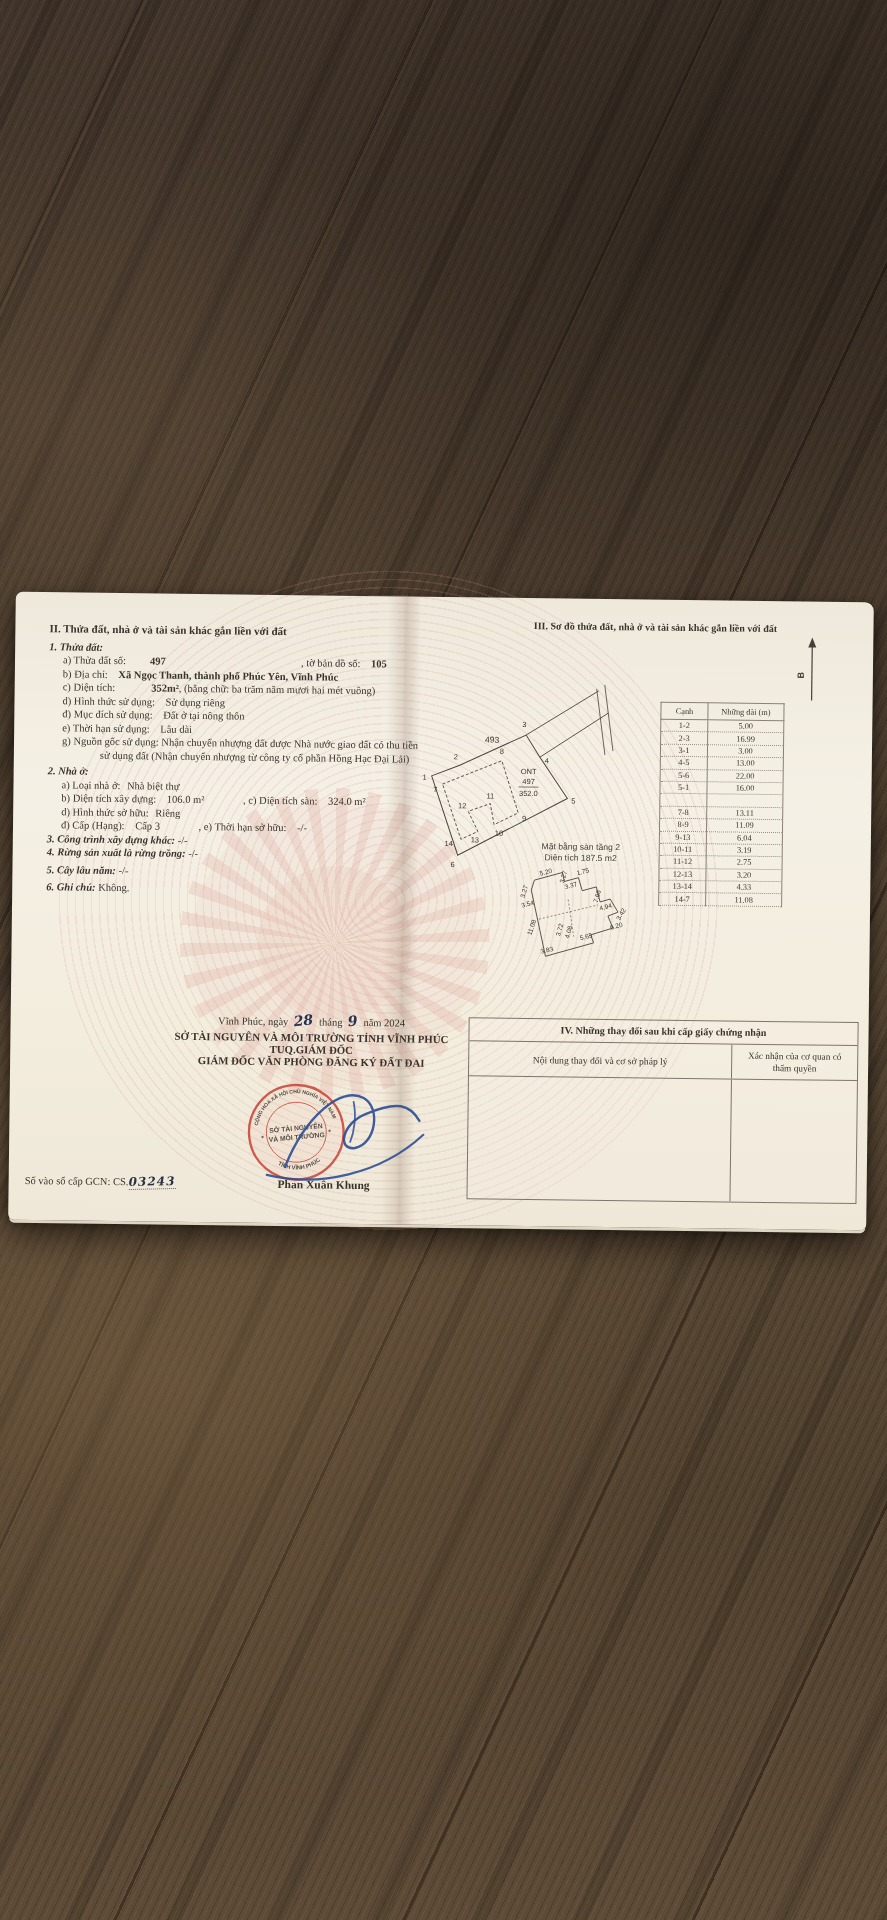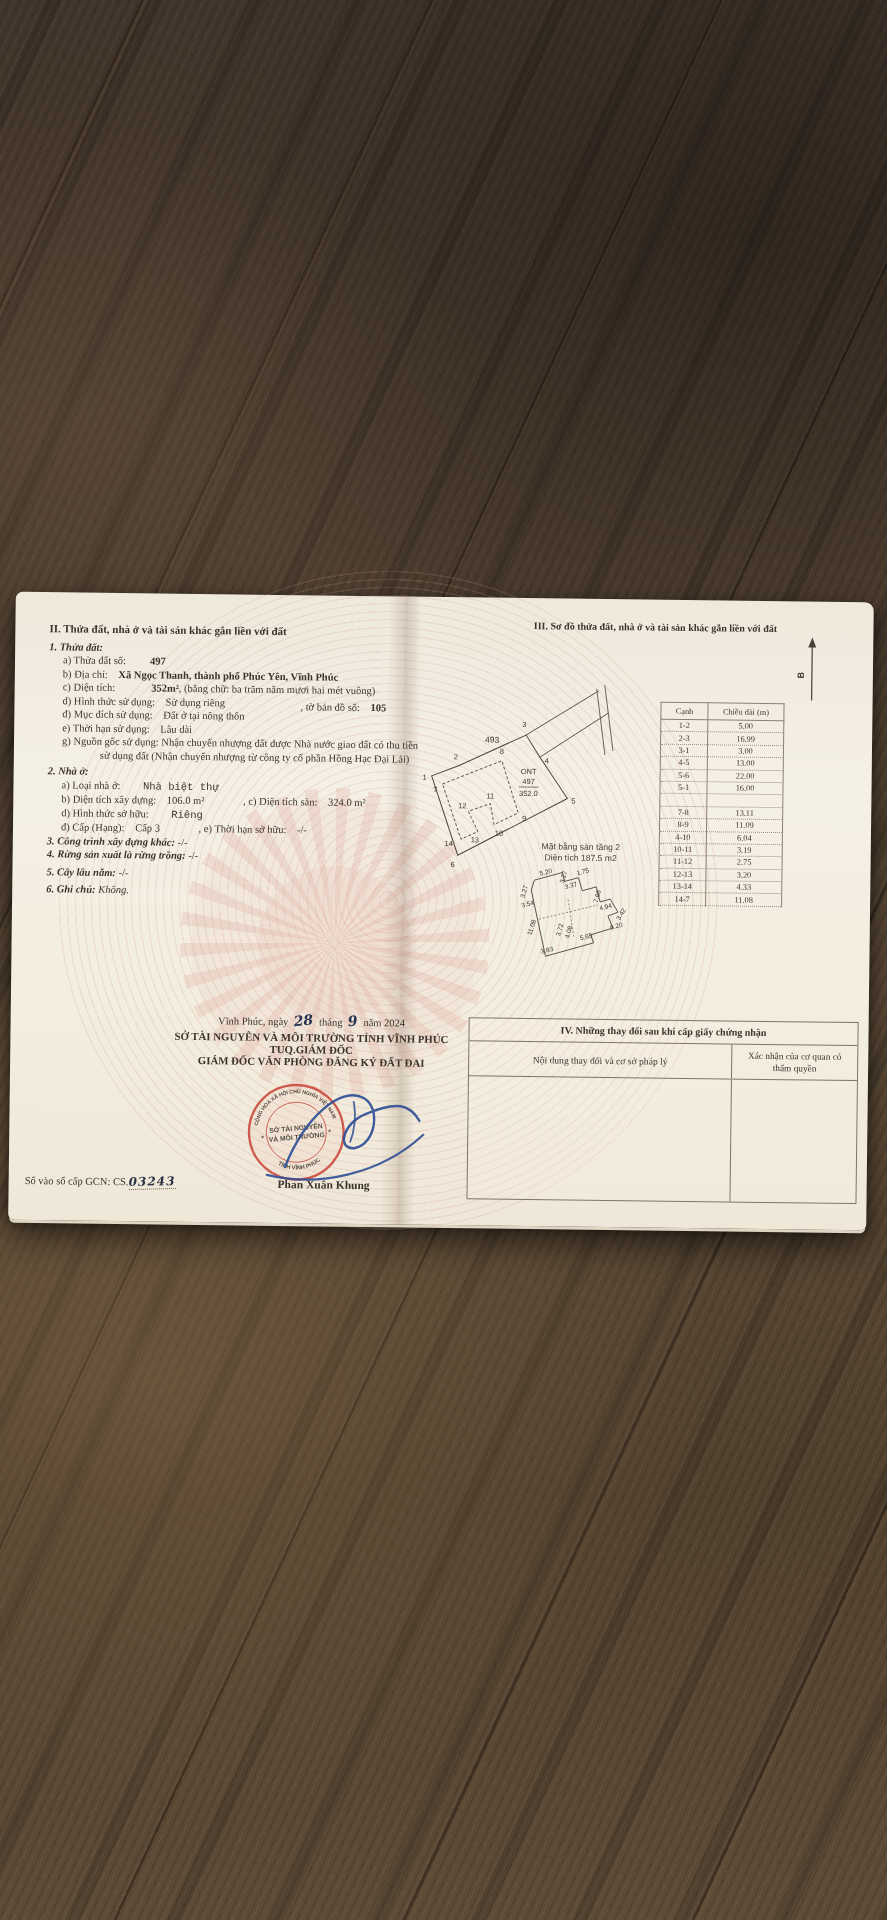--- a/index.html
+++ b/index.html
@@ -31,25 +31,25 @@
       repeating-conic-gradient(rgba(213,148,138,.32) 0deg 5deg, rgba(0,0,0,0) 5deg 12deg),
       radial-gradient(circle, rgba(218,156,146,.30) 0 35%, rgba(218,156,146,.12) 35% 65%, rgba(0,0,0,0) 66%);
     opacity:.65;pointer-events:none;}
   .fold{position:absolute;left:372px;top:0;width:34px;height:100%;
     background:linear-gradient(90deg, rgba(0,0,0,0), rgba(125,95,72,.16) 45%, rgba(92,64,45,.20) 55%, rgba(0,0,0,0));
     pointer-events:none;}
   .sec2{position:absolute;left:34px;top:30px;width:376px;font-size:10.5px;line-height:13.5px;z-index:2;}
   .sec2 .h{font-weight:bold;font-size:11px;margin-bottom:4px;}
   .sub{font-weight:bold;font-style:italic;}
   .b{font-weight:bold;}
-  .it{font-style:italic;}
-  .ml8{margin-left:8px;} .ml16{margin-left:20px;font-family:Liberation Mono, monospace;} .ml24{margin-left:24px;} .ml36{margin-left:36px;}
+  .it{}
+  .ml8{margin-left:8px;} .ml16{margin-left:4px;} .ml24{margin-left:24px;} .ml36{margin-left:36px;}
   .ind{padding-left:14px;}
   .ln{position:relative;}
-  .rightcol{position:absolute;left:252px;margin-top:44px;}
+  .rightcol{position:absolute;left:252px;}
   .ln-g{padding-left:52px;text-indent:-38px;}
   .issue{position:absolute;left:150px;top:420px;width:302px;text-align:center;z-index:2;font-size:10.5px;}
   .issue .org{font-weight:bold;margin-top:4px;font-size:10.8px;}
   .issue .t{font-weight:bold;font-size:10.8px;}
   .hw{font-family:"DejaVu Serif",serif;font-style:italic;font-weight:bold;font-size:14px;color:#273352;display:inline-block;transform:rotate(-6deg);margin:0 3px;line-height:10px;}
   .stampwrap{position:absolute;left:237px;top:487px;width:100px;height:100px;z-index:3;opacity:.88;transform:rotate(-6deg);}
   .sigwrap{position:absolute;left:248px;top:476px;width:178px;height:112px;z-index:4;}
   .signer{position:absolute;left:210px;top:583px;width:210px;text-align:center;font-weight:bold;font-size:11.5px;z-index:2;}
   .registry{position:absolute;left:16px;top:581px;font-size:10.5px;z-index:2;}
   .hw2{font-family:"DejaVu Serif",serif;font-style:italic;font-weight:bold;font-size:12px;color:#2b3146;border-bottom:1px dotted #6b6257;letter-spacing:1px;display:inline-block;transform:rotate(-2deg);}
@@ -241,21 +241,21 @@
     <text transform="translate(89,74) rotate(-15)" font-size="6.5" text-anchor="middle">5.65</text>
     <text transform="translate(64,66) rotate(-75)" font-size="6.5" text-anchor="middle">3.72</text>
     <text transform="translate(73,68) rotate(-75)" font-size="6.5" text-anchor="middle">4.08</text>
     <text transform="translate(50,88) rotate(-15)" font-size="6.5" text-anchor="middle">3.83</text>
   </svg>
 
   <table class="etable">
     <tbody>
         <tr>
       <th class="ce" style="height:16px;border:.8px solid #8a8076">Cạnh</th>
-      <th style="height:16px;border:.8px solid #8a8076">Chiều dài (m)</th>
+      <th style="height:16px;border:.8px solid #8a8076">Những dài (m)</th>
     </tr>
     <tr>
           <td class="ce">1-2</td>
           <td>5.00</td>
         </tr>
     <tr>
           <td class="ce">2-3</td>
           <td>16.99</td>
         </tr>
     <tr>
@@ -280,21 +280,21 @@
         </tr>
     <tr>
           <td class="ce">7-8</td>
           <td>13.11</td>
         </tr>
     <tr>
           <td class="ce">8-9</td>
           <td>11.09</td>
         </tr>
     <tr>
-          <td class="ce">4-10</td>
+          <td class="ce">9-13</td>
           <td>6.04</td>
         </tr>
     <tr>
           <td class="ce">10-11</td>
           <td>3.19</td>
         </tr>
     <tr>
           <td class="ce">11-12</td>
           <td>2.75</td>
         </tr>

